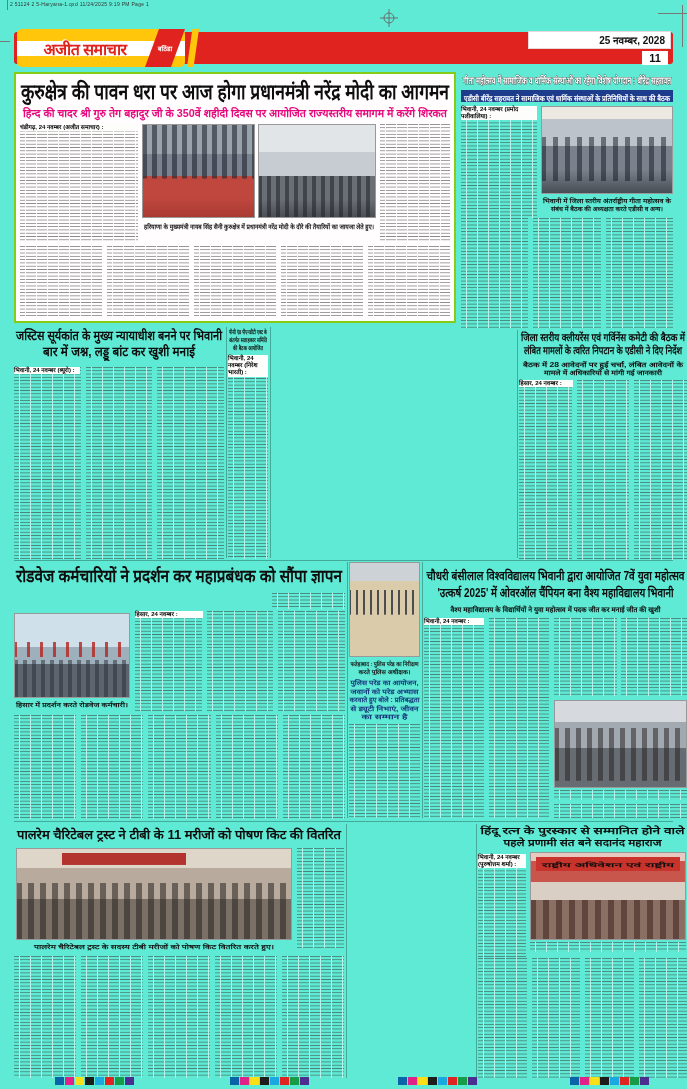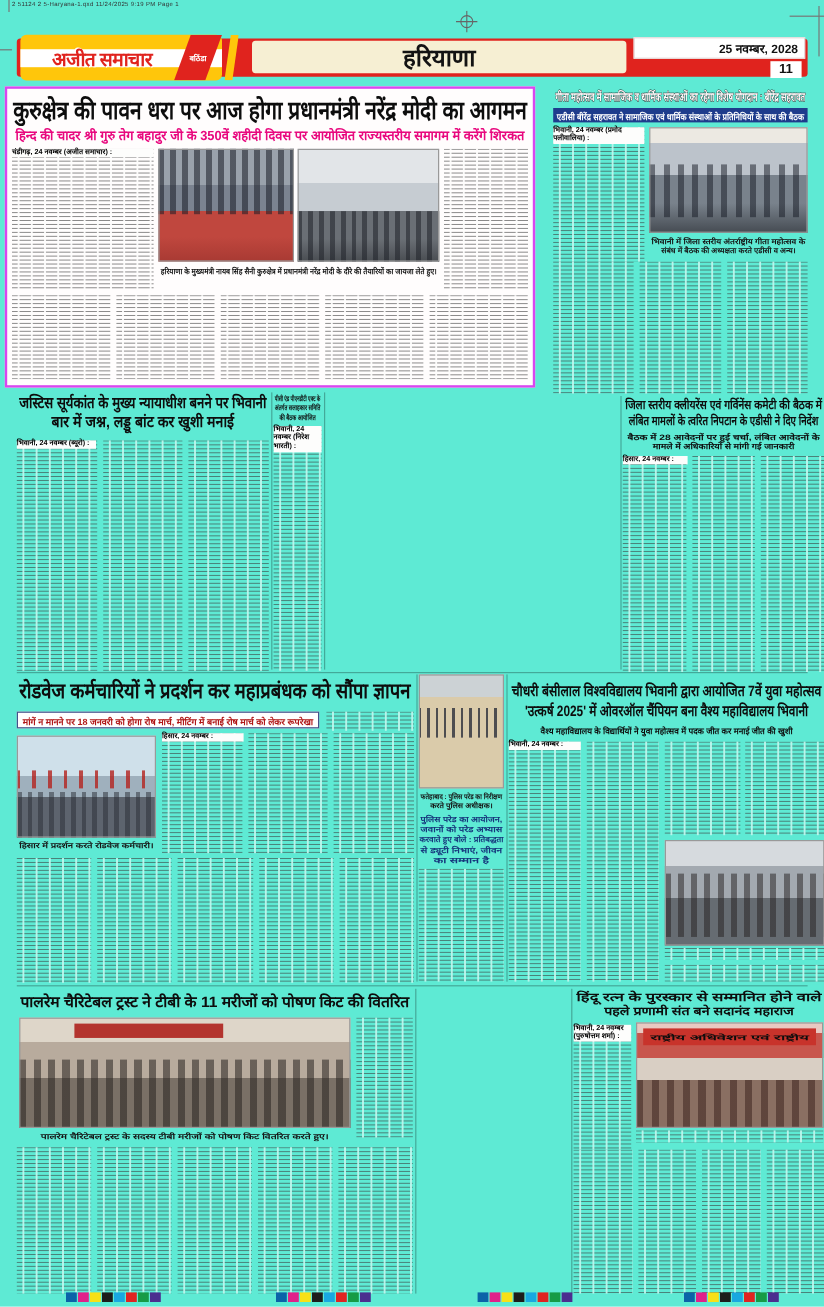--- a/index.html
+++ b/index.html
@@ -22,21 +22,21 @@
   .mh-name{position:absolute;left:2px;top:9px;width:132px;text-align:center;font-size:16px;font-weight:800;color:#e0231e;letter-spacing:-.5px;text-shadow:0 0 1px #fff,1px 1px 0 #fff,-1px -1px 0 #fff}
   .mh-ribbon{position:absolute;left:128px;top:0;width:40px;height:38px;background:#e0231e;clip-path:polygon(35% 0,100% 0,65% 100%,0 100%);display:flex;align-items:center;justify-content:center}
   .mh-edition{font-size:6.5px;color:#fff;font-weight:700}
   .mh-slash{position:absolute;left:170px;top:0;width:12px;height:38px;background:#ffc60b;clip-path:polygon(45% 0,100% 0,55% 100%,0 100%)}
   .mh-center{position:absolute;left:196px;top:5px;width:312px;height:27px;background:#f6efd3;border-radius:3px;display:flex;align-items:center;justify-content:center;font-size:20px;font-weight:800;color:#131313}
   .mh-datebox{position:absolute;left:514px;top:2px;width:143px;height:18px;background:#fff;border:1px solid #e5d9d9;display:flex;align-items:center;justify-content:flex-end;padding-right:5px;font-size:10px;font-weight:700;color:#111}
   .mh-pagebox{position:absolute;left:628px;top:22px;width:26px;height:14px;background:#fff;display:flex;align-items:center;justify-content:center;font-size:11px;font-weight:700;color:#111}
 
   
   .art{position:absolute}
-  .art-modi{left:4px;top:72px;width:442px;height:251px;border:2px solid #d946ef;background:#fffdfd}
+  .art-modi{left:14px;top:72px;width:442px;height:251px;border:2px solid #84cc16;background:#fffdfd}
   svg text{font-family:"Liberation Sans","DejaVu Sans",sans-serif;font-weight:bold;fill:#0d0d0d}
   text.mag{fill:#e8087e}
   text.out{fill:#fff;stroke:#1a1a1a;stroke-width:.7;paint-order:stroke fill}
   text.wht{fill:#fff}
   text.red{fill:#b01515}
   text.blu{fill:#16367c}
   text.cap{fill:#151515}
 
   .bluebar{position:absolute;background:#1e3c8c}
   .subbox{position:absolute;border:1px solid #44518a;background:#fff}
@@ -85,21 +85,20 @@
   <div class="masthead">
     <div class="mh-red"></div>
     <div class="mh-yellow">
       <div class="mh-stripe"></div>
       <div class="mh-name">अजीत समाचार</div>
       <div class="mh-ribbon">
         <span class="mh-edition">बठिंडा</span>
       </div>
       <div class="mh-slash"></div>
     </div>
-    <div class="mh-center">हरियाणा</div>
     <div class="mh-datebox">25 नवम्बर, 2028</div>
     <div class="mh-pagebox">11</div>
   </div>
 
   <div class="art art-modi">
     <svg class="abs" style="left:2px;top:3px" width="434" height="28">
       <text x="217" y="22" font-size="21" text-anchor="middle" textLength="428" lengthAdjust="spacingAndGlyphs">कुरुक्षेत्र की पावन धरा पर आज होगा प्रधानमंत्री नरेंद्र मोदी का आगमन</text>
     </svg>
     <svg class="abs" style="left:2px;top:32px" width="434" height="15">
       <text x="217" y="11" font-size="11" class="mag" text-anchor="middle" textLength="424" lengthAdjust="spacingAndGlyphs">हिन्द की चादर श्री गुरु तेग बहादुर जी के 350वें शहीदी दिवस पर आयोजित राज्यस्तरीय समागम में करेंगे शिरकत</text>
@@ -182,25 +181,20 @@
       <div class="sim"></div>
       <div class="sim"></div>
       <div class="sim"></div>
     </div>
   </div>
 
   <div class="art" style="left:14px;top:563px;width:331px;height:256px">
     <svg class="abs" style="left:0;top:1px" width="331" height="24">
       <text x="165" y="18" font-size="17.5" text-anchor="middle" textLength="326" lengthAdjust="spacingAndGlyphs">रोडवेज कर्मचारियों ने प्रदर्शन कर महाप्रबंधक को सौंपा ज्ञापन</text>
     </svg>
-    <div class="subbox" style="left:0;top:30px;width:252px;height:14px">
-      <svg width="250" height="12">
-        <text x="125" y="9" font-size="7.5" class="red" text-anchor="middle" textLength="242" lengthAdjust="spacingAndGlyphs">मांगें न मानने पर 18 जनवरी को होगा रोष मार्च, मीटिंग में बनाई रोष मार्च को लेकर रूपरेखा</text>
-      </svg>
-    </div>
     <div class="sim abs" style="left:258px;top:30px;width:73px;height:16px"></div>
     <div class="ph ph-protest" style="left:0;top:50px;width:116px;height:85px"></div>
     <svg class="abs" style="left:0;top:137px" width="116" height="9">
       <text x="58" y="7" font-size="6.2" class="cap" text-anchor="middle" textLength="112" lengthAdjust="spacingAndGlyphs">हिसार में प्रदर्शन करते रोडवेज कर्मचारी।</text>
     </svg>
     <span class="dl" style="left:121px;top:48px;width:68px">हिसार, 24 नवम्बर :</span>
     <div class="body" style="left:121px;top:48px;width:210px;height:100px">
       <div class="sim"></div>
       <div class="sim"></div>
       <div class="sim"></div>

